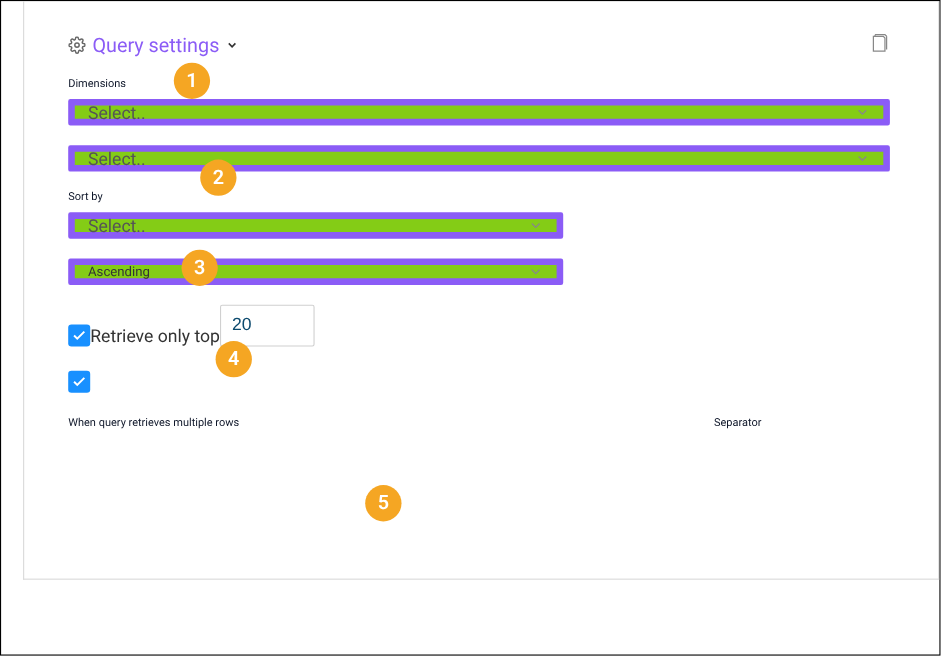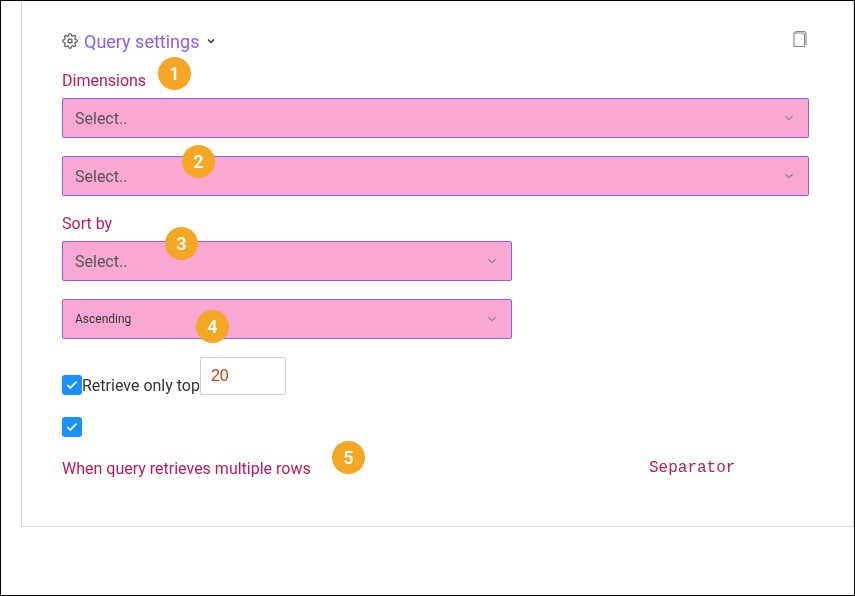--- a/index.html
+++ b/index.html
@@ -51,35 +51,35 @@
       width: 12px;
       height: 12px;
       color: #333;
     }
     .doc-icon {
       width: 18px;
       height: 20px;
       color: #888;
     }
     .field-label {
-      font-size: 16px;
-      color: #be185d;
+      font-size: 10px;
+      color: #0f172a;
       margin-bottom: 8px;
       display: block;
     }
     .select-box {
       width: 100%;
-      height: 40px;
-      border: 1px solid #8b5cf6;
+      height: 24px;
+      border: 6px solid #8b5cf6;
       border-radius: 2px;
       padding: 0 12px;
       display: flex;
       align-items: center;
       justify-content: space-between;
-      background: #f9a8d4;
+      background: #84cc16;
       cursor: pointer;
       margin-bottom: 18px;
     }
     .select-box.half {
       width: 450px;
     }
     .select-placeholder {
       color: #555;
       font-size: 16px;
     }
@@ -118,33 +118,32 @@
       font-size: 16px;
       color: #333;
     }
     .num-input {
       width: 86px;
       height: 38px;
       border: 1px solid #d0d0d0;
       border-radius: 2px;
       padding: 0 10px;
       font-size: 16px;
-      color: #c2410c;
+      color: #0c4a6e;
     }
     .bottom-row {
       display: flex;
       gap: 16px;
       margin-top: 4px;
     }
     .bottom-left {
       flex: 1;
     }
     .bottom-right {
       width: 160px;
-      font-family: Liberation Mono, monospace;
     }
     .badge {
       position: absolute;
       width: 33px;
       height: 33px;
       border-radius: 50%;
       background: #f5a623;
       color: #fff;
       display: flex;
       align-items: center;

